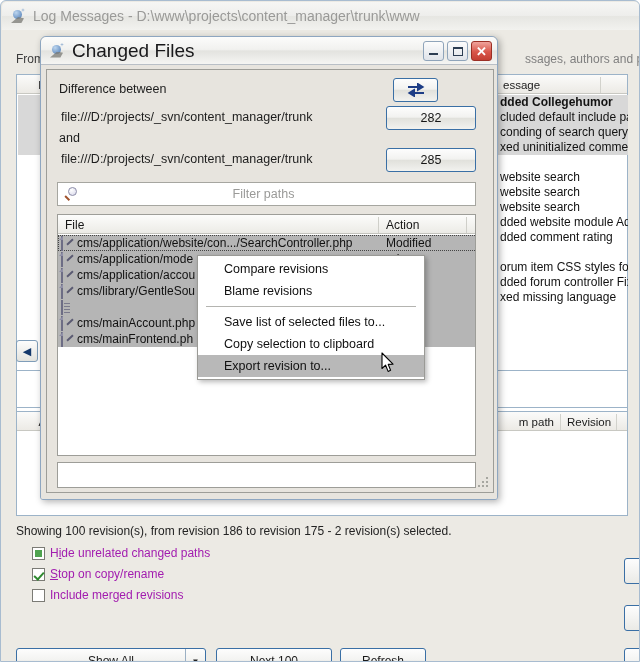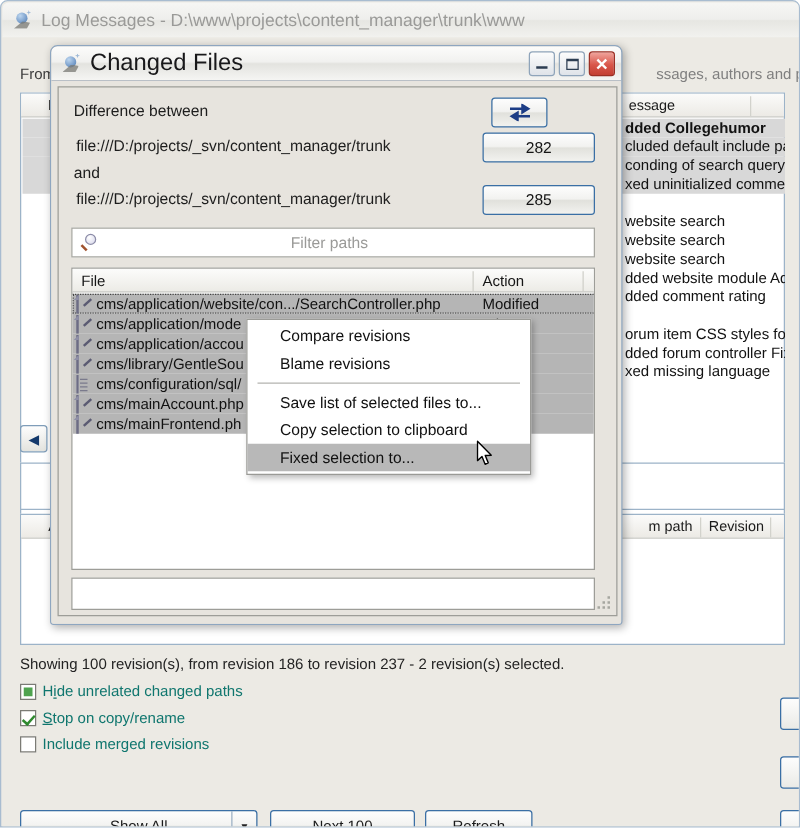--- a/index.html
+++ b/index.html
@@ -142,23 +142,23 @@
   #ac-col { left: 0; width: 42px; }
   #from-path-col { left: 482px; width: 62px; }
   #revision-col { left: 544px; width: 56px; text-align: center; }
 
   
   #status-line {
     position: absolute; left: 14px; top: 494px;
     font-size: 12px; color: #232323; white-space: nowrap;
   }
   .cbrow {
-    position: absolute; left: 14px;
+    position: absolute; left: 30px;
     display: flex; align-items: center;
-    font-size: 12px; color: #0f766e;
+    font-size: 12px; color: #a21caf;
   }
   .cbox {
     width: 13px; height: 13px;
     border: 1px solid #7b7b75;
     background: #ffffff;
     margin-right: 5px;
     display: inline-block; position: relative;
     flex: 0 0 auto;
   }
   .cbox.tri::after {
@@ -499,21 +499,21 @@
     <div id="msg-box"></div>
 
     <div id="paths-panel">
       <div id="paths-header">
         <span class="hcell" id="ac-col">Ac</span>
         <span class="hcell" id="from-path-col">m path</span>
         <span class="hcell" id="revision-col">Revision</span>
       </div>
     </div>
 
-    <div id="status-line">Showing 100 revision(s), from revision 186 to revision 237 - 2 revision(s) selected.</div>
+    <div id="status-line">Showing 100 revision(s), from revision 186 to revision 175 - 2 revision(s) selected.</div>
 
     <div class="cbrow" style="top:516px">
       <span class="cbox tri"></span>
       <span><span>H</span><span class="u">i</span><span>de unrelated changed paths</span></span>
     </div>
 
     <div class="cbrow" style="top:537px">
       <span class="cbox chk"></span>
       <span><span></span><span class="u">S</span><span>top on copy/rename</span></span>
     </div>
@@ -609,21 +609,20 @@
               <span class="fname">cms/application/accou</span>
               <span class="faction">ed</span>
             </div>
             <div class="frow selected" style="top: 68px;">
               <span class="fico"><span class="doc-ico"><span class="pen"></span></span></span>
               <span class="fname">cms/library/GentleSou</span>
               <span class="faction">ed</span>
             </div>
             <div class="frow selected" style="top: 84px;">
               <span class="fico"><span class="lines-ico"></span></span>
-              <span class="fname">cms/configuration/sql/</span>
               <span class="faction">ed</span>
             </div>
             <div class="frow selected" style="top: 100px;">
               <span class="fico"><span class="doc-ico"><span class="pen"></span></span></span>
               <span class="fname">cms/mainAccount.php</span>
               <span class="faction">ed</span>
             </div>
             <div class="frow selected" style="top: 116px;">
               <span class="fico"><span class="doc-ico"><span class="pen"></span></span></span>
               <span class="fname">cms/mainFrontend.ph</span>
@@ -645,18 +644,18 @@
     </div>
   </div>
 </div>
 
 <div id="ctx-menu">
     <div class="mi">Compare revisions</div>
     <div class="mi">Blame revisions</div>
     <div class="msep"></div>
     <div class="mi">Save list of selected files to...</div>
     <div class="mi">Copy selection to clipboard</div>
-    <div class="mi hl">Fixed selection to...</div>
+    <div class="mi hl">Export revision to...</div>
   </div>
 
 <svg id="cursor" viewBox="0 0 14 21">
   <path d="M1 1 L1 16.5 L4.6 13.2 L7.1 19.4 L9.6 18.3 L7.2 12.4 L12 12.2 Z" fill="#ffffff" stroke="#000000" stroke-width="1.1" stroke-linejoin="round"></path>
 </svg>
 
 </body></html>

